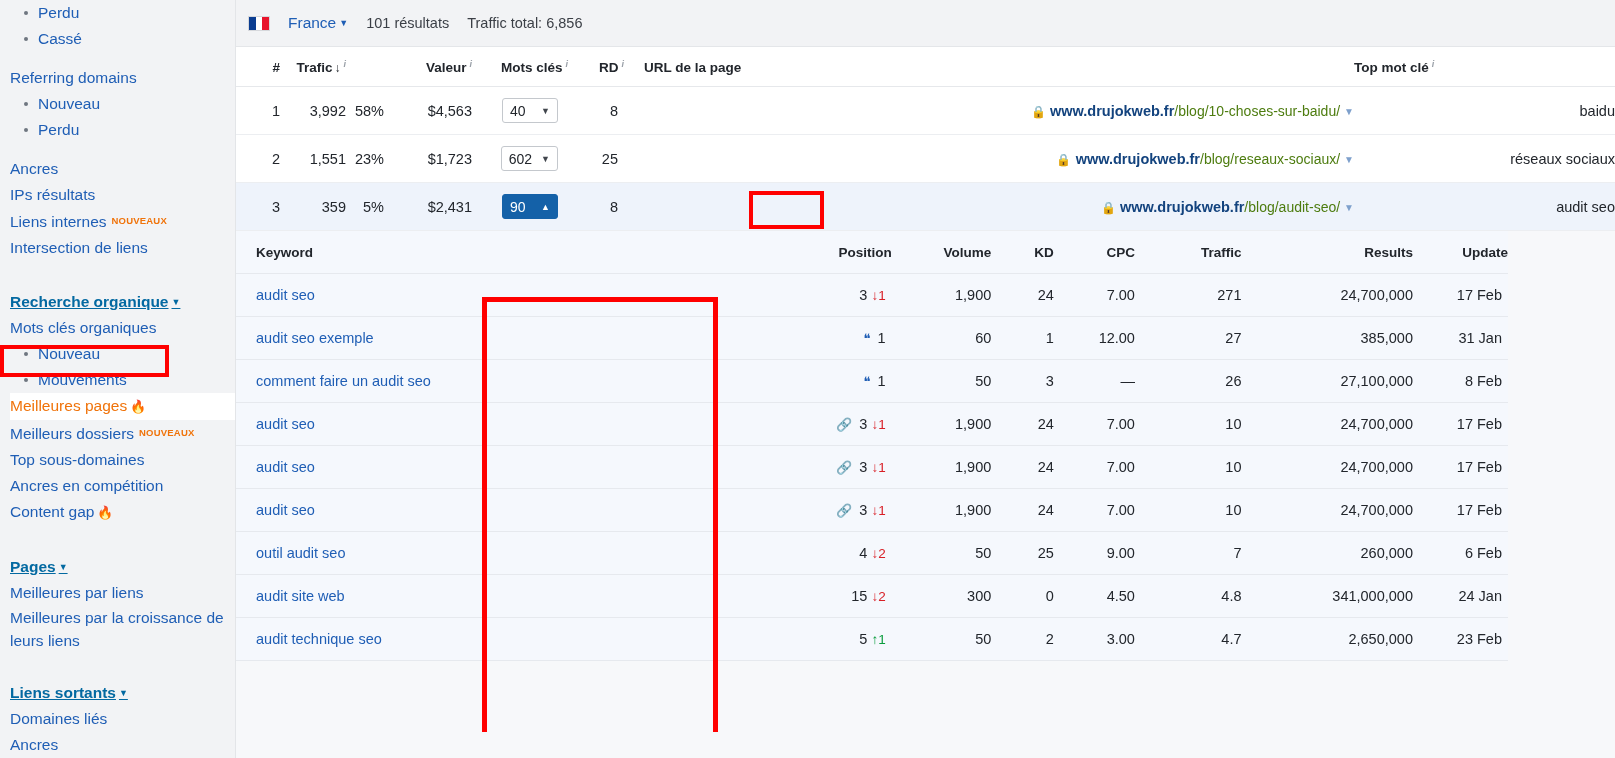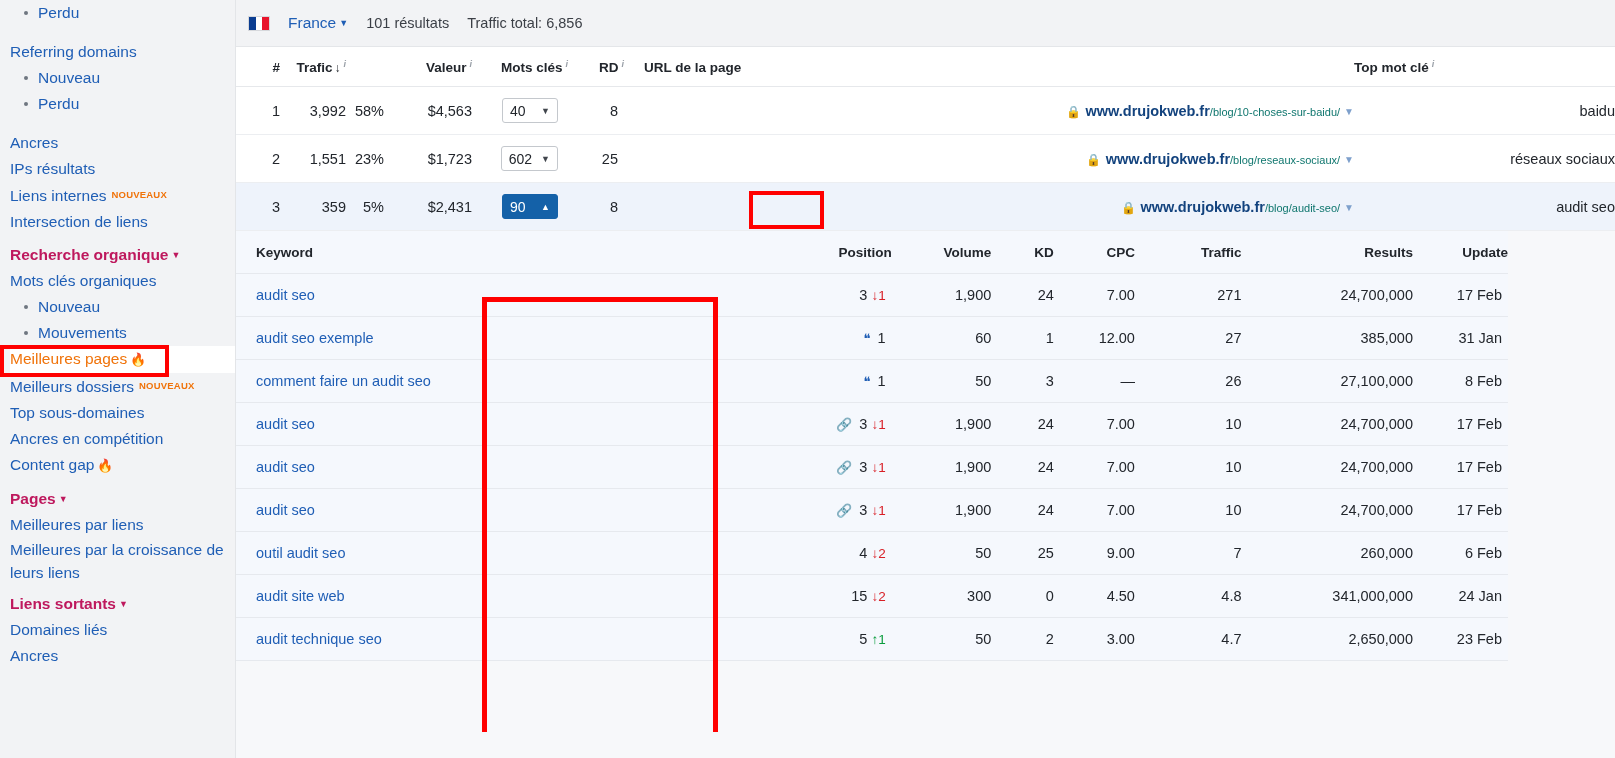--- a/index.html
+++ b/index.html
@@ -27,22 +27,22 @@
   .sb-link.wrap{ white-space:normal; line-height:23px; }
   .sb-sub{
     display:block; color:#1f5eb5; font-size:15.5px; line-height:26px;
     padding-left:28px; position:relative; white-space:nowrap; cursor:pointer;
   }
   .sb-sub:before{
     content:""; position:absolute; left:14px; top:11px;
     width:4px; height:4px; border-radius:50%; background:#6f7680;
   }
   .sb-head{
-    display:block; color:#be185d; font-size:15.5px; font-weight:bold;
-    line-height:26px; margin-top:7px; white-space:nowrap; cursor:pointer;
+    display:block; color:#0369a1; font-size:15.5px; font-weight:bold;
+    line-height:26px; margin-top:28px; white-space:nowrap; cursor:pointer;text-decoration:underline;
   }
   .sb-head .caret{ font-size:9px; vertical-align:2px; margin-left:3px; }
   .gap{ height:13px; }
   .badge-new{
     color:#f0730a; font-size:9.5px; font-weight:bold; letter-spacing:.2px;
     vertical-align:3px; margin-left:5px;
   }
   .fire{ color:#f0730a; font-size:13px; margin-left:3px; vertical-align:0px; }
   .sb-active{
     color:#f0730a; background:#fff;
@@ -100,21 +100,21 @@
     border:1px solid #c4c8cd; border-radius:3px; background:#fff;
     font-size:14px; color:#22262c; cursor:pointer; gap:9px;
   }
   .kwbtn .tri{ font-size:9px; color:#41464d; }
   .kwbtn.active{ background:#1461a8; border-color:#1461a8; color:#fff; }
   .kwbtn.active .tri{ color:#fff; }
   .rd{ color:#1f5eb5; }
   .urlcell{ text-align:left; }
   .lock{ color:#1f5eb5; font-size:12px; margin-right:4px; vertical-align:0px;}
   .url-b{ color:#13437e; font-weight:bold; font-size:14.5px; }
-  .url-p{ color:#0f766e; font-size:11px;margin-top:46px; }
+  .url-p{ color:#4d7c0f; font-size:14px;margin-top:46px; }
   .url-caret{ color:#7ea0cc; font-size:10px; margin-left:4px; vertical-align:1px;}
   .topkw{ color:#1f5eb5; text-align:left; font-size:14.5px; cursor:pointer;}
 
   
   .subwrap{ width:1272px; background:#f5f8fd; }
   .sub{ width:1272px; table-layout:fixed; }
   .sub thead th{
     font-size:13.5px; font-weight:bold; color:#22262c; text-align:right;
     padding:14px 0 13px 0; border-bottom:1px solid #e6e9ee; white-space:nowrap;
   }
@@ -137,20 +137,21 @@
     border:4px solid #ff0000; pointer-events:none; z-index:30;
   }
 </style>
 </head>
 <body>
 
 <div class="app">
 
   <nav class="sidebar" id="sidebar">
       <a class="sb-sub">Perdu</a>
+      <a class="sb-sub">Cassé</a>
       <div class="gap"></div>
       <a class="sb-link"><span>Referring domains</span></a>
       <a class="sb-sub">Nouveau</a>
       <a class="sb-sub">Perdu</a>
       <div class="gap"></div>
       <a class="sb-link"><span>Ancres</span></a>
       <a class="sb-link"><span>IPs résultats</span></a>
       <a class="sb-link"><span>Liens internes</span><span class="badge-new">NOUVEAUX</span></a>
       <a class="sb-link"><span>Intersection de liens</span></a>
       <a class="sb-head"><span>Recherche organique</span><span class="caret">▼</span></a>

